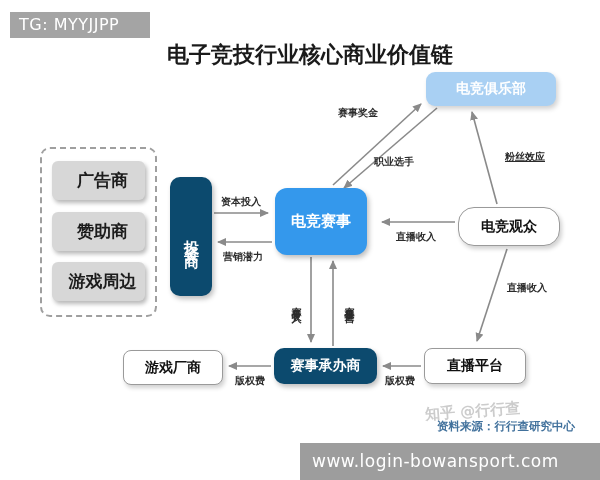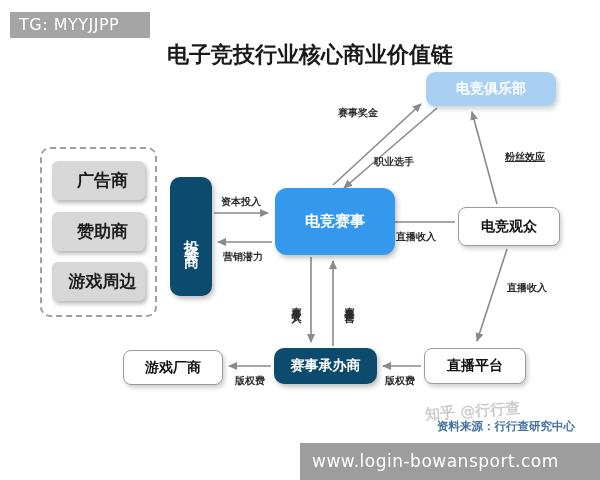--- a/index.html
+++ b/index.html
@@ -105,23 +105,23 @@
 
   <div class="abs title">电子竞技行业核心商业价值链</div>
 
   <div class="abs dashed-group"></div>
   <div class="abs node gray" style="left:52px; top:161px; width:93px; height:39px;">广告商</div>
   <div class="abs node gray" style="left:52px; top:212px; width:93px; height:39px;">赞助商</div>
   <div class="abs node gray" style="left:52px; top:262px; width:93px; height:39px;">游戏周边</div>
 
   <div class="abs node blue-mid vert-text" style="left:170px; top:177px; width:42px; height:119px; font-size:15px;">投资商</div>
 
-  <div class="abs node blue-bright" style="left:275px; top:188px; width:120px; height:67px;">电竞赛事</div>
+  <div class="abs node blue-bright" style="left:275px; top:188px; width:92px; height:67px;">电竞赛事</div>
   <div class="abs node blue-light" style="left:426px; top:72px; width:130px; height:34px;border-radius:9px;">电竞俱乐部</div>
-  <div class="abs node white" style="left:458px; top:207px; width:102px; height:39px;">电竞观众</div>
+  <div class="abs node white" style="left:458px; top:207px; width:102px; height:39px;border-radius:16px;">电竞观众</div>
 
   <div class="abs node white" style="left:123px; top:350px; width:100px; height:35px;">游戏厂商</div>
   <div class="abs node blue-mid" style="left:274px; top:348px; width:103px; height:36px;">赛事承办商</div>
   <div class="abs node white" style="left:424px; top:348px; width:102px; height:36px;">直播平台</div>
 
   <div class="edge-label" style="left:241px; top:202px;">资本投入</div>
   <div class="edge-label" style="left:243px; top:257px;">营销潜力</div>
   <div class="edge-label" style="left:358px; top:113px;">赛事奖金</div>
   <div class="edge-label" style="left:394px; top:162px;">职业选手</div>
   <div class="edge-label" style="left:525px; top:157px;text-decoration:underline;">粉丝效应</div>

